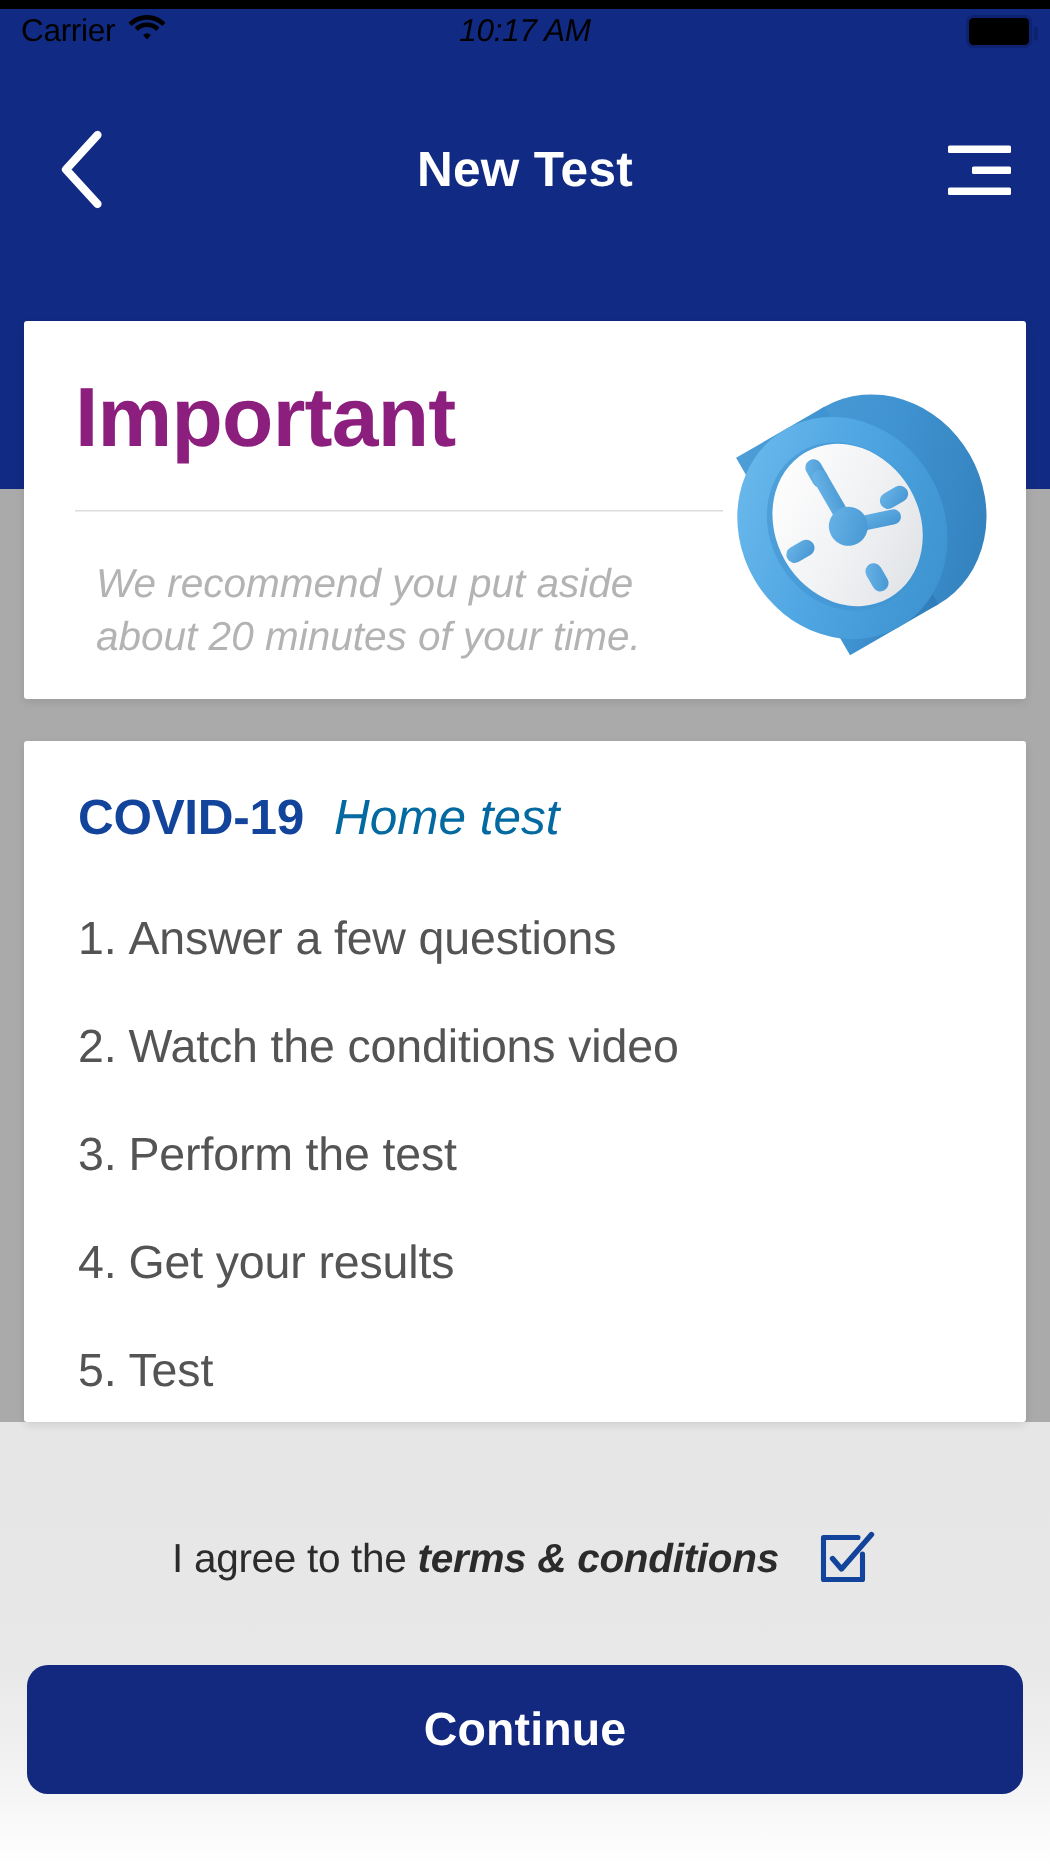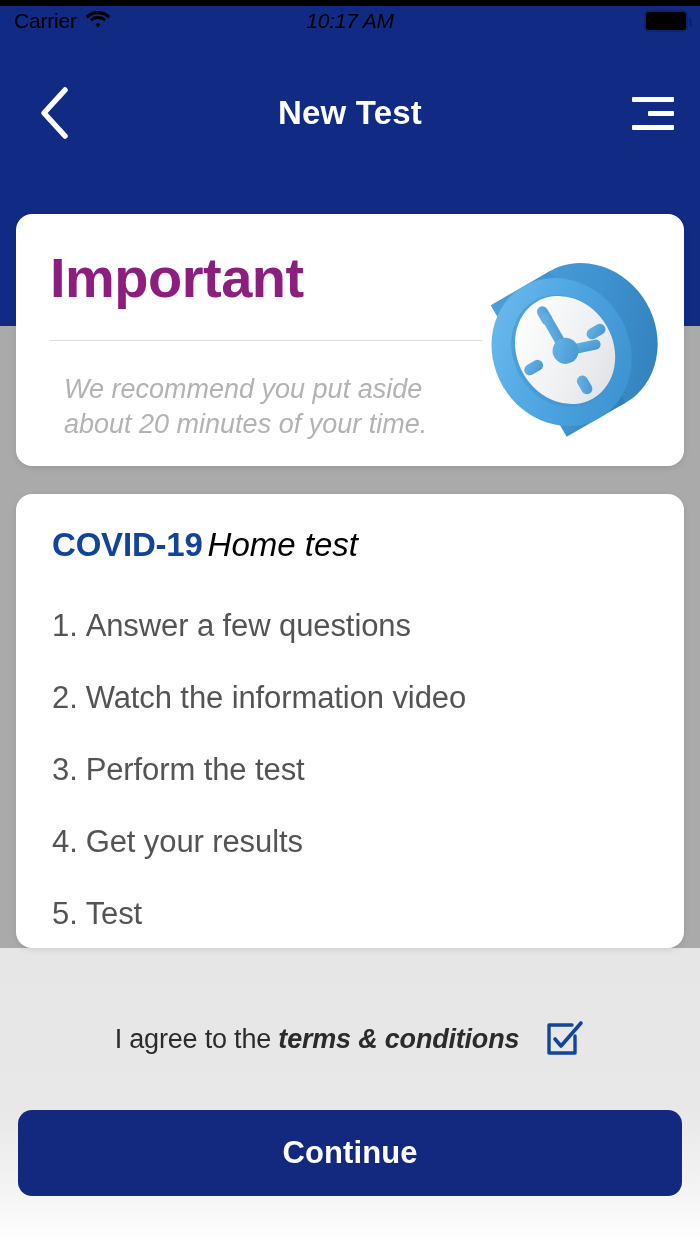--- a/index.html
+++ b/index.html
@@ -130,21 +130,21 @@
     background: #ffffff;
     border-radius: 1px;
   }
   .nav-menu .bar.long { width: 42px; }
   .nav-menu .bar.short { width: 26px; }
 
   
   .card {
     position: absolute;
     background: #ffffff;
-    border-radius: 16px;
+    border-radius: 2px;
     box-shadow: 0 2px 6px rgba(0,0,0,0.10);
   }
 
   .card-important {
     left: 16px; top: 214px;
     width: 668px; height: 252px;
     overflow: hidden;
   }
   .important-title {
     position: absolute;
@@ -191,23 +191,23 @@
     line-height: 1;
     white-space: nowrap;
   }
   .steps-heading .covid {
     font-weight: bold;
     color: #13449c;
     letter-spacing: -0.2px;
   }
   .steps-heading .hometest {
     font-style: italic;
-    color: #000000;
+    color: #0369a1;
     font-weight: 400;
-    margin-left: 5px;
+    margin-left: 20px;
   }
   .steps-list {
     position: absolute;
     left: 36px; top: 96px;
     right: 20px;
   }
   .step-item {
     font-size: 31px;
     color: #545454;
     height: 72px;
@@ -358,21 +358,21 @@
 
   <div class="card card-steps">
     <div class="steps-heading">
       <span class="covid">COVID-19</span><span class="hometest">Home test</span>
     </div>
     <div class="steps-list">
       <div class="step-item">
         <span class="num">1.</span><span>Answer a few questions</span>
       </div>
       <div class="step-item">
-        <span class="num">2.</span><span>Watch the information video</span>
+        <span class="num">2.</span><span>Watch the conditions video</span>
       </div>
       <div class="step-item">
         <span class="num">3.</span><span>Perform the test</span>
       </div>
       <div class="step-item">
         <span class="num">4.</span><span>Get your results</span>
       </div>
       <div class="step-item">
         <span class="num">5.</span><span>Test</span>
       </div>

